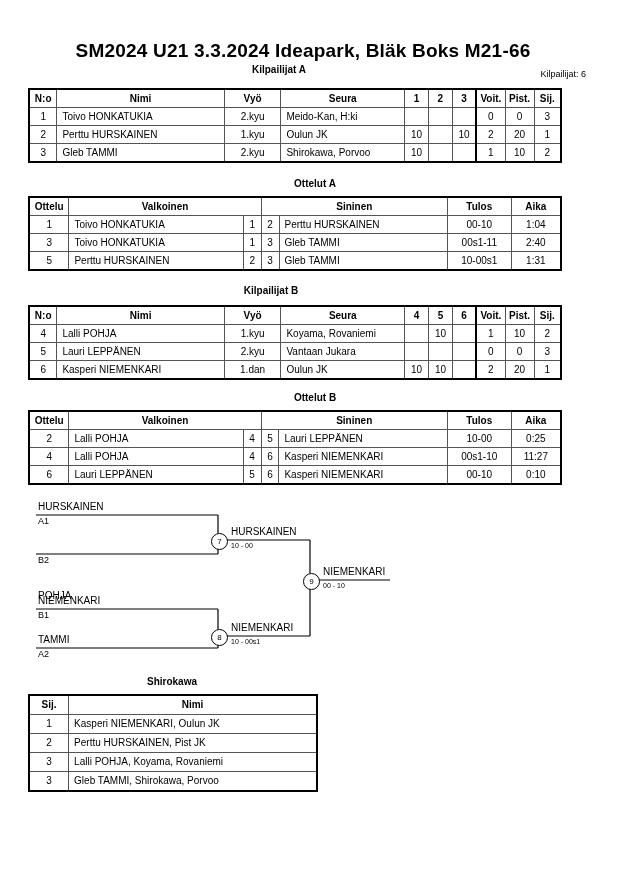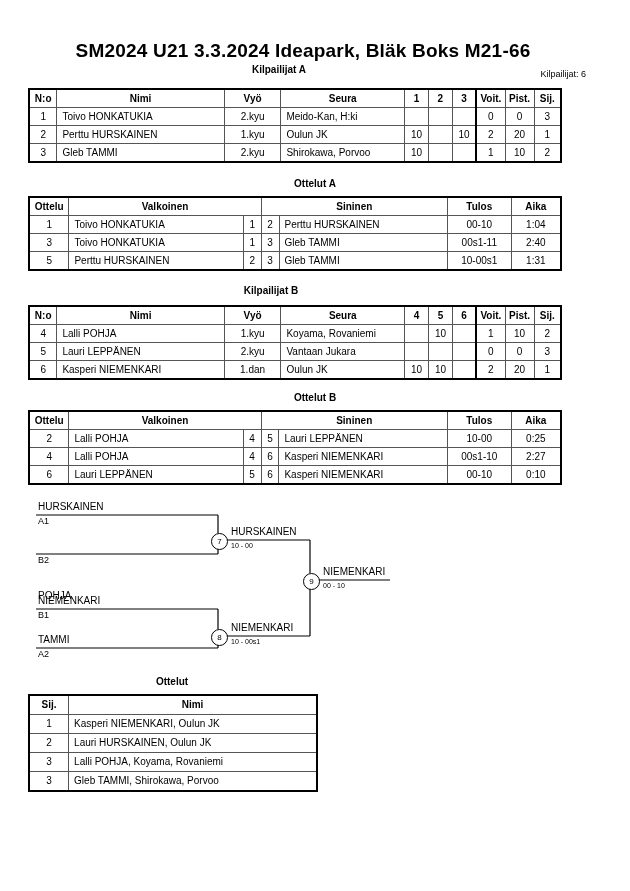--- a/index.html
+++ b/index.html
@@ -345,21 +345,21 @@
     <td class="c-center">10-00</td>
     <td class="c-center outer-r">0:25</td>
   </tr>
   <tr>
     <td class="outer-l c-center">4</td>
     <td class="c-left">Lalli POHJA</td>
     <td class="c-center">4</td>
     <td class="c-center">6</td>
     <td class="c-left">Kasperi NIEMENKARI</td>
     <td class="c-center">00s1-10</td>
-    <td class="c-center outer-r">2:27</td>
+    <td class="c-center outer-r">11:27</td>
   </tr>
   <tr class="last-row">
     <td class="outer-l c-center">6</td>
     <td class="c-left">Lauri LEPPÄNEN</td>
     <td class="c-center">5</td>
     <td class="c-center">6</td>
     <td class="c-left">Kasperi NIEMENKARI</td>
     <td class="c-center">00-10</td>
     <td class="c-center outer-r">0:10</td>
   </tr>
@@ -407,39 +407,39 @@
 
   <div class="bk-node" style="left:211px; top:137px;">8</div>
   <div class="bk-label" style="left:231px; top:130px;">NIEMENKARI</div>
   <div class="bk-score" style="left:231px; top:146px;">10 - 00s1</div>
 
   <div class="bk-node" style="left:303px; top:81px;">9</div>
   <div class="bk-label" style="left:323px; top:74px;">NIEMENKARI</div>
   <div class="bk-score" style="left:323px; top:90px;">00 - 10</div>
 </div>
 
-<div class="section-caption" style="top:676px; left:0; width:344px;">Ottelut</div>
+<div class="section-caption" style="top:676px; left:0; width:344px;">Shirokawa</div>
 
 <table class="results" style="top:694px; left:28px; width:290px; border:2px solid #000;">
   <colgroup>
       <col style="width:40px">
       <col style="width:250px">
     </colgroup>
   <tbody>
       <tr>
     <th>Sij.</th>
     <th>Nimi</th>
   </tr>
   <tr>
     <td class="c-center">1</td>
     <td class="c-left">Kasperi NIEMENKARI, Oulun JK</td>
   </tr>
   <tr>
     <td class="c-center">2</td>
-    <td class="c-left">Lauri HURSKAINEN, Oulun JK</td>
+    <td class="c-left">Perttu HURSKAINEN, Pist JK</td>
   </tr>
   <tr>
     <td class="c-center">3</td>
     <td class="c-left">Lalli POHJA, Koyama, Rovaniemi</td>
   </tr>
   <tr>
     <td class="c-center">3</td>
     <td class="c-left">Gleb TAMMI, Shirokawa, Porvoo</td>
   </tr>
 </tbody>

